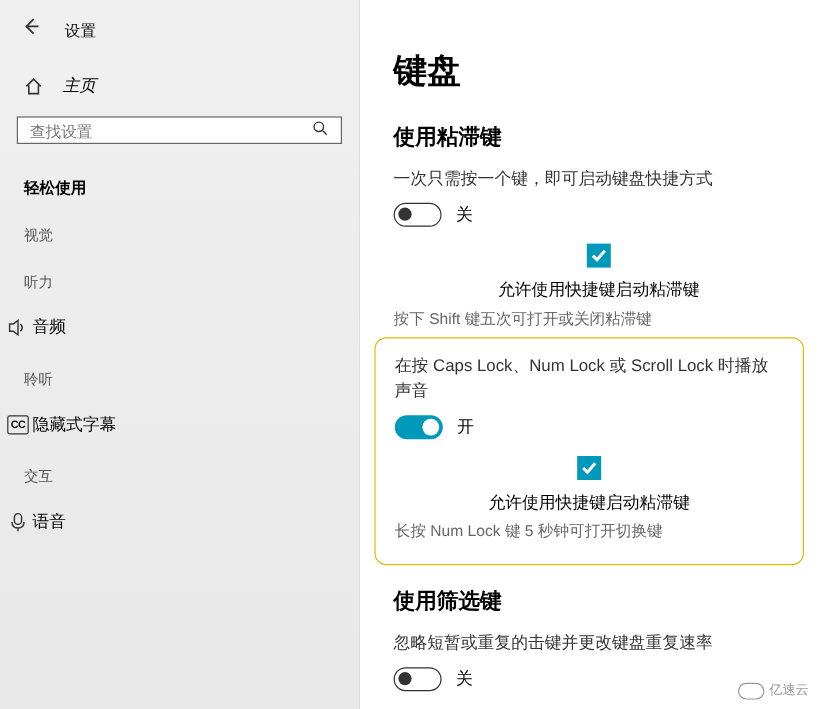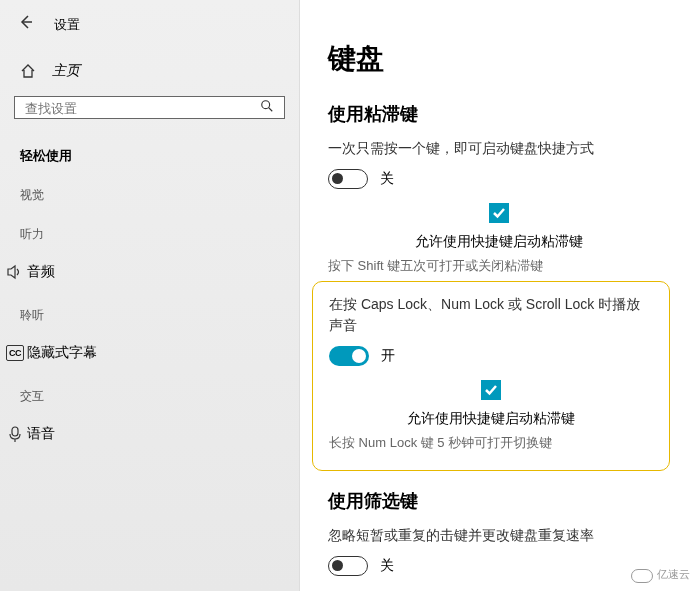--- a/index.html
+++ b/index.html
@@ -120,21 +120,21 @@
     .checkbox-label { font-size: 14px; }
     .highlight-box {
       border: 1.5px solid #e6b800;
       border-radius: 10px;
       padding: 12px 16px 18px 0;
       margin: 6px 0 6px -16px;
       padding-left: 16px;
     }
     .watermark {
       position: absolute;
-      right: 8px;
+      right: 24px;
       bottom: 8px;
       display: flex;
       align-items: center;
       gap: 4px;
       font-size: 11px;
       color: #999;
     }
     .watermark-icon {
       width: 22px; height: 18px;
       position: relative;

